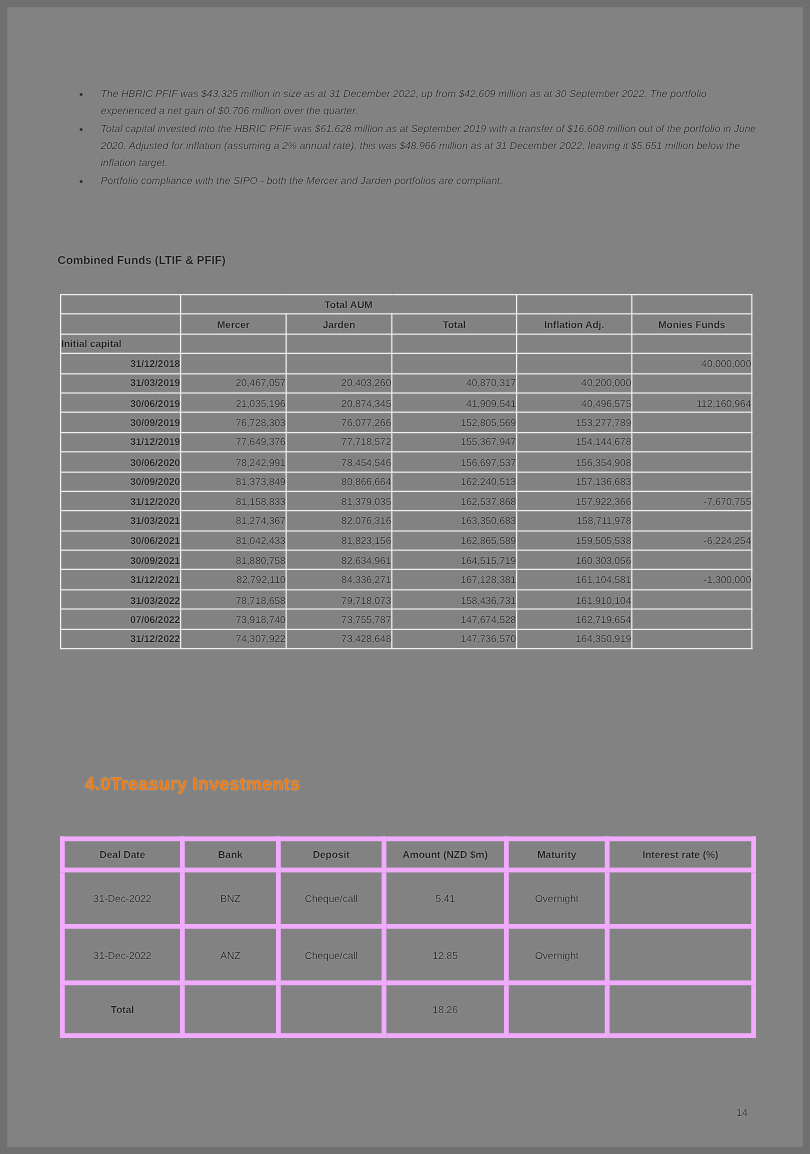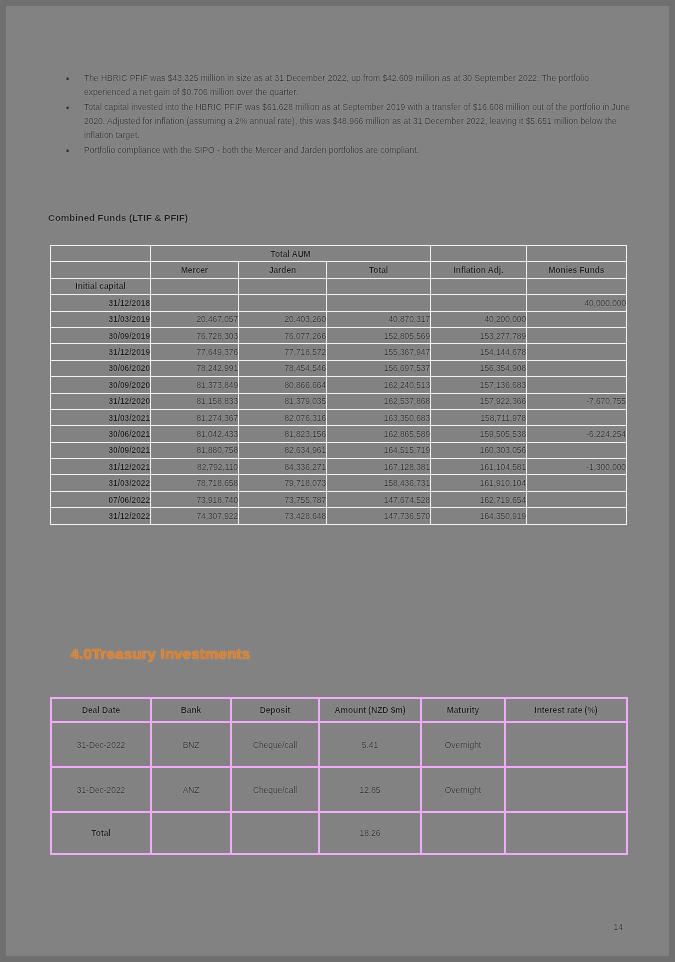--- a/index.html
+++ b/index.html
@@ -69,20 +69,21 @@
     padding-left: 4px;
     box-sizing: border-box;
   }
   .bullet-text {
     flex: 1;
     font-size: 8.4px;
     line-height: 13.8px;
     color: #1f1f1f;
     text-shadow: 0 0 1px rgba(255,255,255,0.75);
     letter-spacing: 0.05px;
+    font-style: italic;
   }
 
   
   .combined-label {
     position: absolute;
     left: 48px;
     top: 212px;
     font-size: 9.6px;
     font-weight: bold;
     color: #181818;
@@ -121,21 +122,20 @@
     text-align: right;
     padding-right: 5px;
     font-weight: bold;
   }
   .c-num {
     text-align: right;
     padding-right: 4px;
   }
   .c-empty { }
   .hdr-initial {
-    text-align: center;
     font-weight: bold;
     font-size: 8.4px;
   }
   .blank-head {
     background: #828282;
   }
 
   
   .sec-heading {
     position: absolute;
@@ -159,21 +159,21 @@
     left: 50px;
     top: 697px;
     width: 576px;
   }
   table.tr-grid {
     border-collapse: collapse;
     width: 100%;
     table-layout: fixed;
   }
   table.tr-grid th, table.tr-grid td {
-    border: 2px solid #f0abfc;
+    border: 4px solid #f0abfc;
     background: #828282;
     font-size: 8.4px;
     color: #1a1a1a;
     text-align: center;
     text-shadow: 0 0 1px rgba(255,255,255,0.8);
     padding: 0;
     overflow: hidden;
     white-space: nowrap;
   }
   table.tr-grid th {
@@ -270,20 +270,28 @@
           </tr>
           <tr>
             <td class="c-date">31/03/2019</td>
             <td class="c-num">20,467,057</td>
             <td class="c-num">20,403,260</td>
             <td class="c-num">40,870,317</td>
             <td class="c-num">40,200,000</td>
             <td class="c-num"></td>
           </tr>
           <tr>
+            <td class="c-date">30/06/2019</td>
+            <td class="c-num">21,035,196</td>
+            <td class="c-num">20,874,345</td>
+            <td class="c-num">41,909,541</td>
+            <td class="c-num">40,496,575</td>
+            <td class="c-num">112,160,964</td>
+          </tr>
+          <tr>
             <td class="c-date">30/09/2019</td>
             <td class="c-num">76,728,303</td>
             <td class="c-num">76,077,266</td>
             <td class="c-num">152,805,569</td>
             <td class="c-num">153,277,789</td>
             <td class="c-num"></td>
           </tr>
           <tr>
             <td class="c-date">31/12/2019</td>
             <td class="c-num">77,649,376</td>

